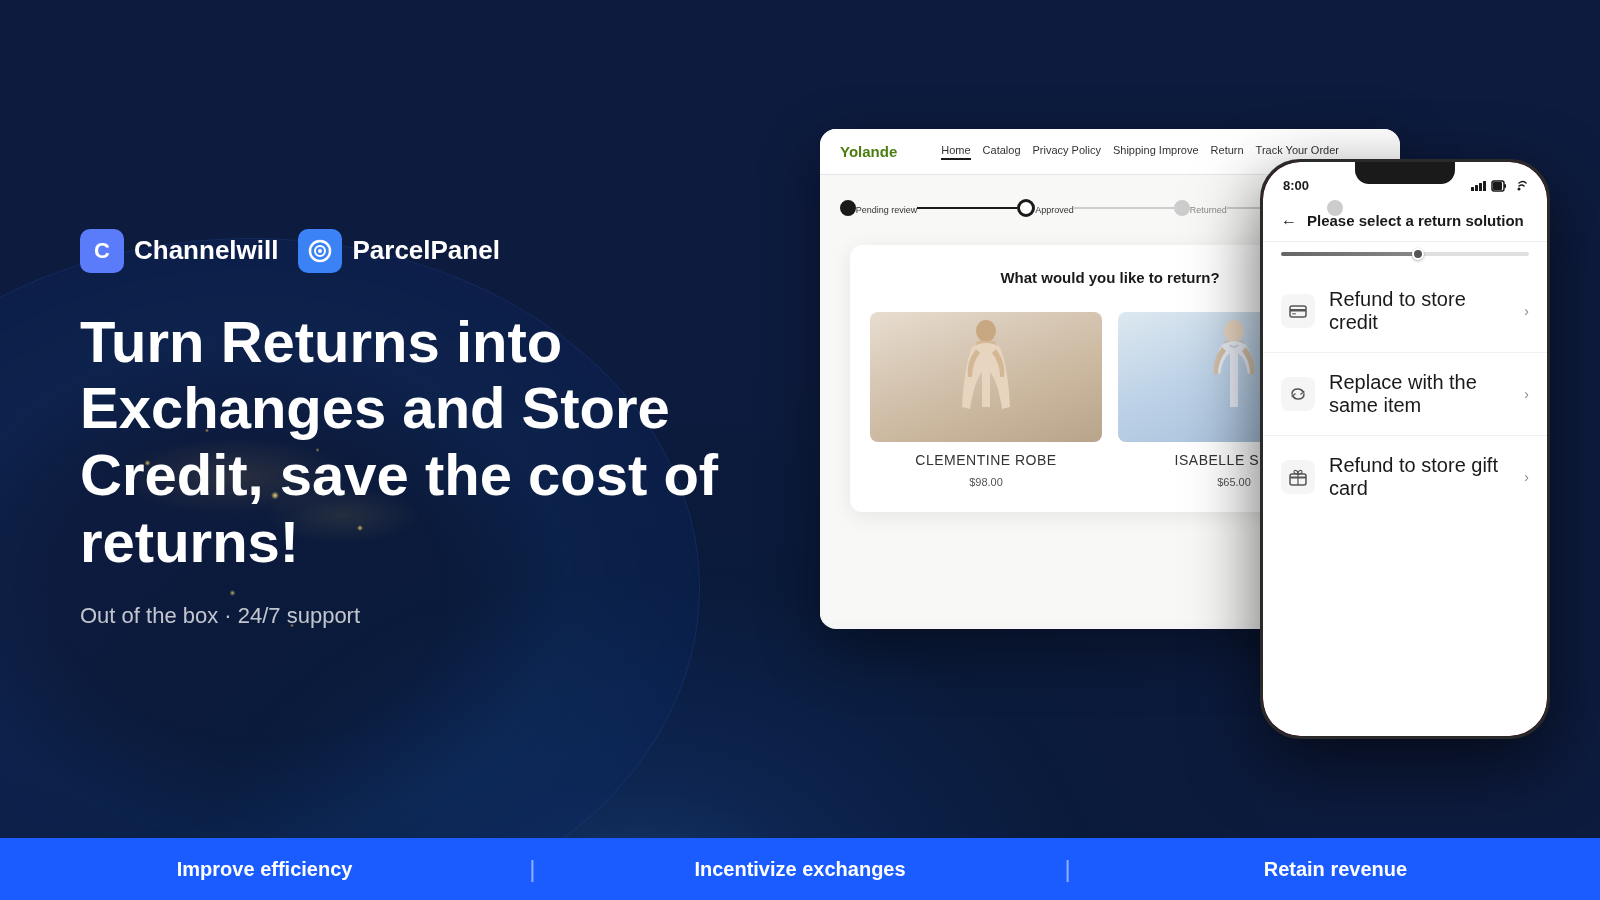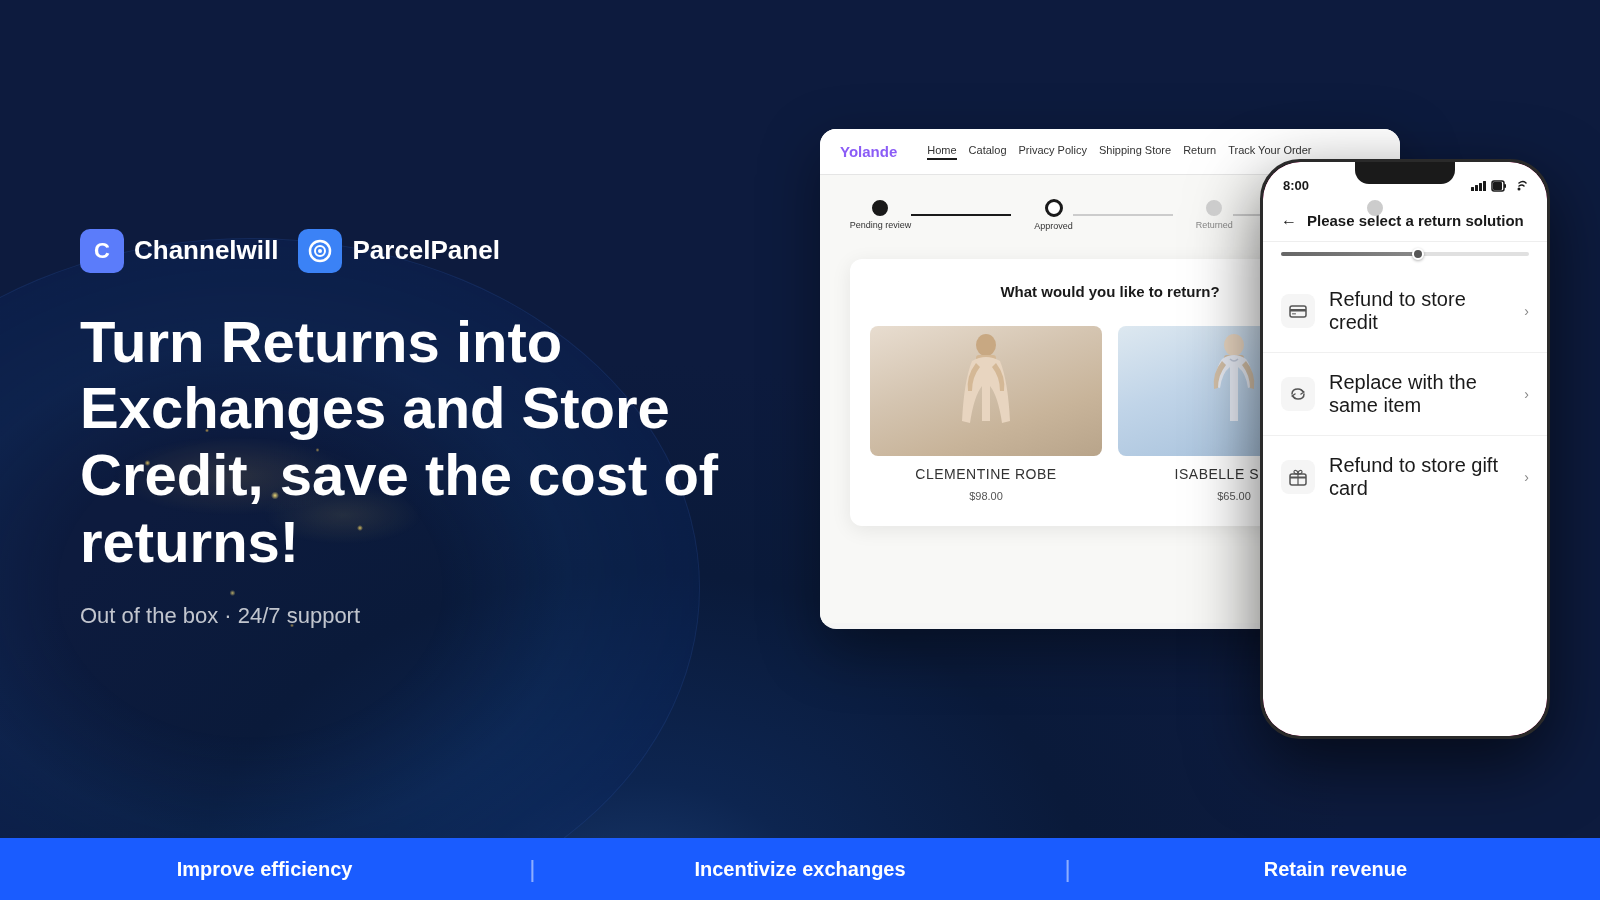--- a/index.html
+++ b/index.html
@@ -188,22 +188,22 @@
       padding: 14px 20px;
       display: flex;
       align-items: center;
       gap: 20px;
       border-bottom: 1px solid #e5e5e5;
     }
 
     .store-name {
       font-size: 15px;
       font-weight: 700;
-      color: #8b5cf6;
-      margin-right: 10px;
+      color: #4d7c0f;
+      margin-right: 24px;
     }
 
     .nav-links {
       display: flex;
       gap: 12px;
     }
 
     .nav-link {
       font-size: 11px;
       color: #333;
@@ -268,23 +268,22 @@
       white-space: nowrap;
       margin-top: 4px;
     }
 
     .step-label.active {
       color: #333;
     }
 
     .step-wrapper {
       display: flex;
-      flex-direction: column;
-      align-items: center;
-      margin-left: 23px;
+      flex-direction: row;
+      align-items: center;
     }
 
     .step-row {
       display: flex;
       align-items: center;
     }
 
     
     .return-dialog {
       background: white;
@@ -569,21 +568,21 @@
       <div class="right-side">
 
         <div class="browser-mockup">
 
           <div class="browser-nav">
             <span class="store-name">Yolande</span>
             <div class="nav-links">
               <a class="nav-link active">Home</a>
               <a class="nav-link">Catalog</a>
               <a class="nav-link">Privacy Policy</a>
-              <a class="nav-link">Shipping Store</a>
+              <a class="nav-link">Shipping Improve</a>
               <a class="nav-link">Return</a>
               <a class="nav-link">Track Your Order</a>
             </div>
           </div>
 
           <div class="browser-content">
 
             <div class="progress-bar-container">
               <div class="step-row">
 

